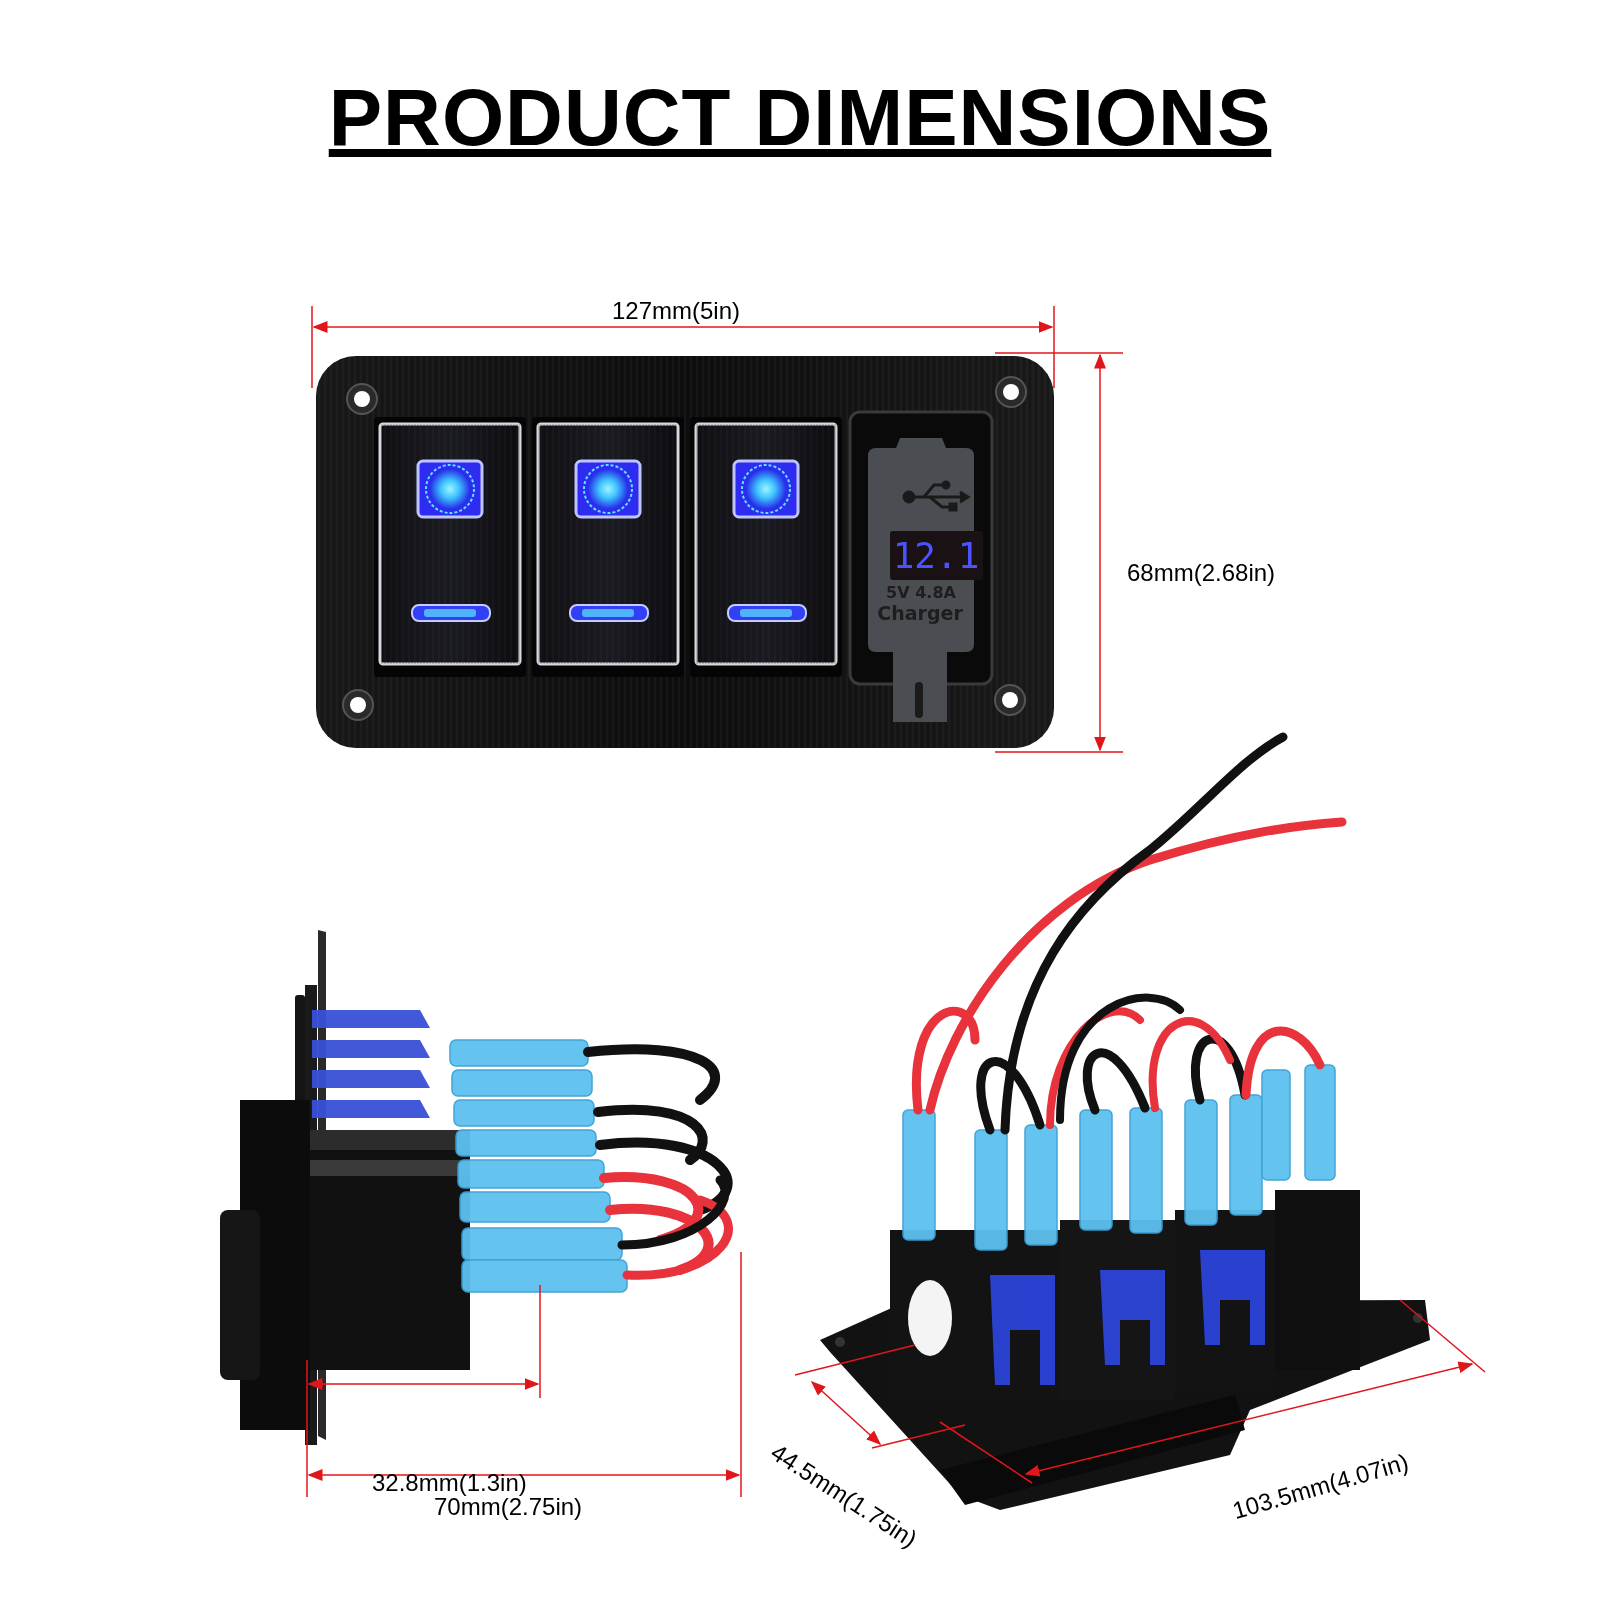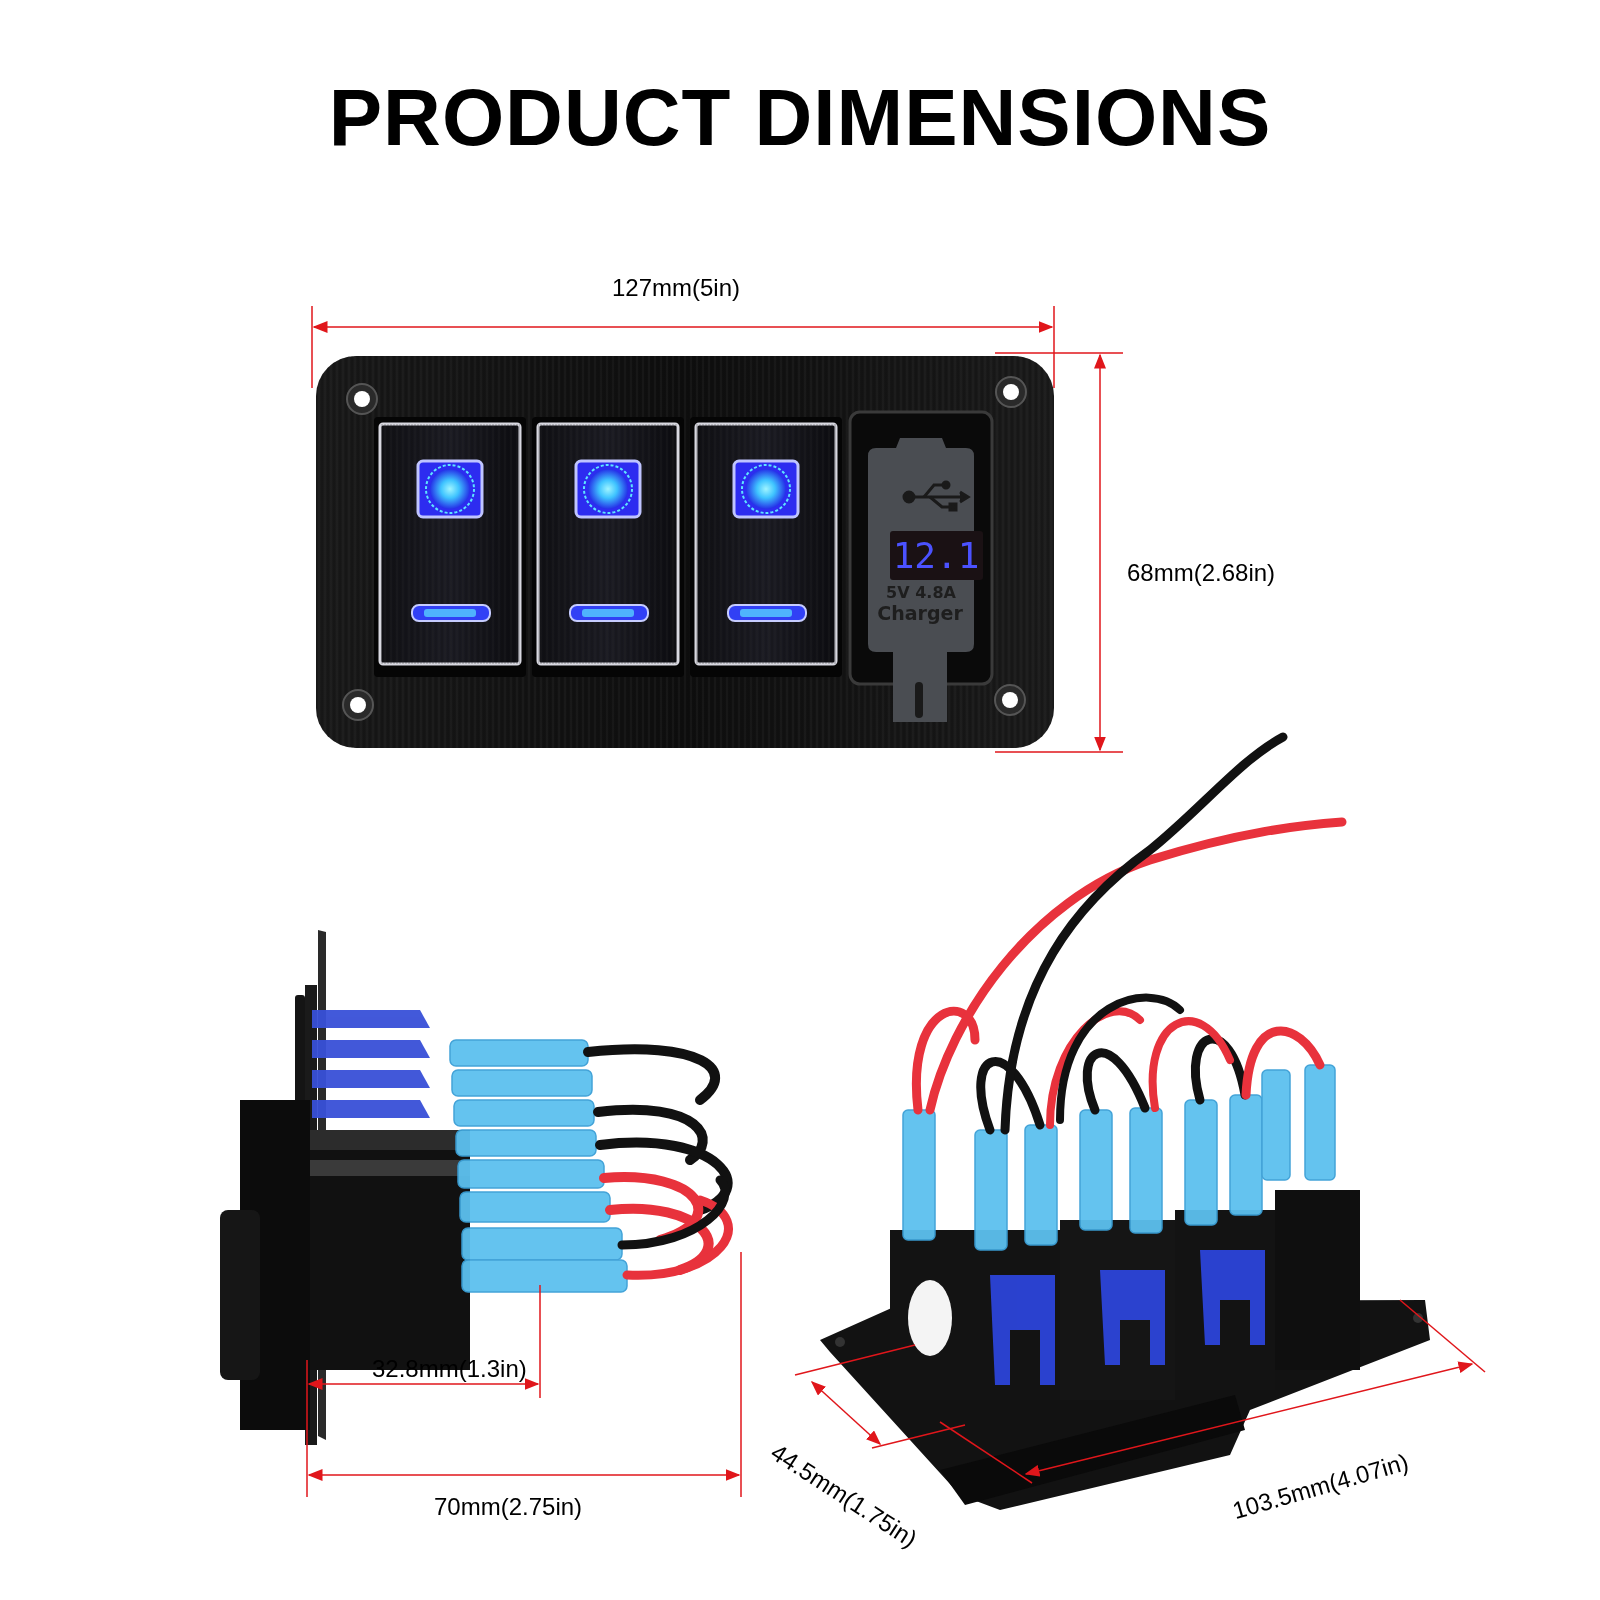--- a/index.html
+++ b/index.html
@@ -1,20 +1,20 @@
 <!DOCTYPE html>
 <html><head>
 <meta charset="utf-8">
 <style>
   html, body { margin: 0; padding: 0; background: #ffffff; }
   body { width: 1600px; height: 1600px; position: relative; overflow: hidden;
          font-family: "Liberation Sans", sans-serif; color: #000; }
   .title { position: absolute; top: 78px; left: 0; width: 1600px; text-align: center;
            font-family: "Liberation Sans", sans-serif; font-weight: 700; font-size: 80px;
-           letter-spacing: 1px; line-height: 1; }
+           letter-spacing: 1px; line-height: 1; text-decoration: underline; }
   .dim-label { position: absolute; font-family: "Liberation Sans", sans-serif; font-size: 24px;
                white-space: nowrap; line-height: 1; }
   svg { position: absolute; left: 0; top: 0; }
   .lcd-text { font-family: "DejaVu Sans Mono", monospace; }
   .charger-text { font-family: "DejaVu Sans", sans-serif; font-weight: 700; }
 </style>
 </head>
 <body>
 
 <div class="title">PRODUCT DIMENSIONS</div>
@@ -242,18 +242,18 @@
     <line x1="872" y1="1448" x2="965" y2="1425"></line>
     <line x1="812" y1="1382" x2="880" y2="1444" marker-start="url(#arrowL)" marker-end="url(#arrowR)"></line>
   </g>
   <g stroke="#e0161b" stroke-width="1.5">
     <line x1="940" y1="1422" x2="1032" y2="1483"></line>
     <line x1="1400" y1="1300" x2="1485" y2="1372"></line>
     <line x1="1026" y1="1474" x2="1472" y2="1364" marker-start="url(#arrowL)" marker-end="url(#arrowR)"></line>
   </g>
 </svg>
 
-<div class="dim-label" style="left:612px; top:276px;">127mm(5in)</div>
+<div class="dim-label" style="left:612px; top:299px;">127mm(5in)</div>
 <div class="dim-label" style="left:1127px; top:561px;">68mm(2.68in)</div>
-<div class="dim-label" style="left:372px; top:1357px;">32.8mm(1.3in)</div>
+<div class="dim-label" style="left:372px; top:1471px;">32.8mm(1.3in)</div>
 <div class="dim-label" style="left:434px; top:1495px;">70mm(2.75in)</div>
 <div class="dim-label" style="left:780px; top:1440px; transform: rotate(33deg); transform-origin: left top;">44.5mm(1.75in)</div>
 <div class="dim-label" style="left:1230px; top:1500px; transform: rotate(-16deg); transform-origin: left top;">103.5mm(4.07in)</div>
 
 </body></html>

